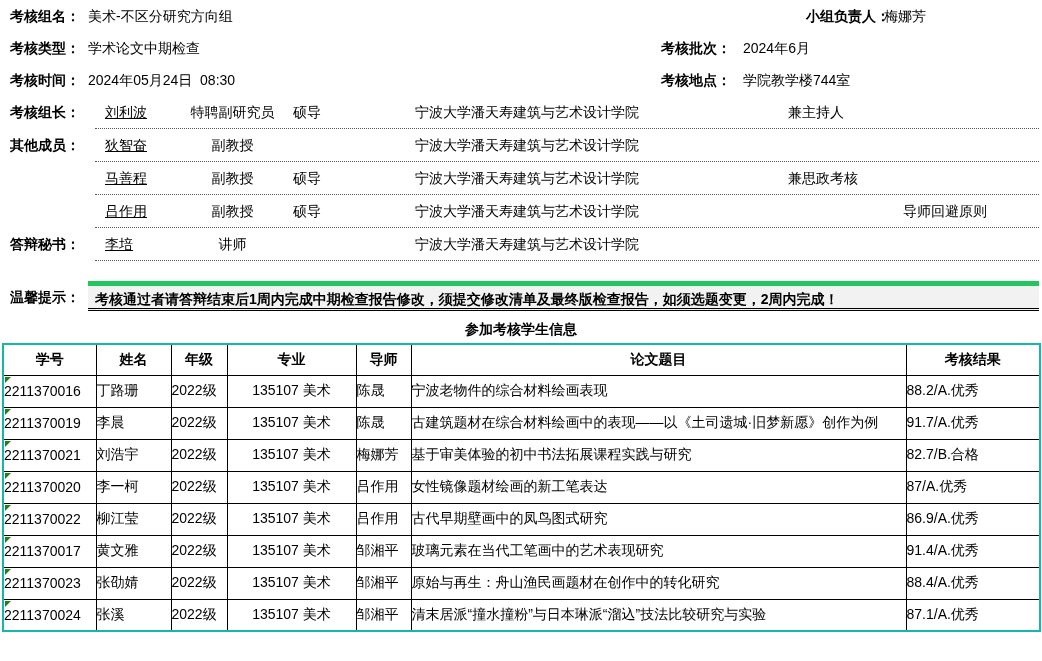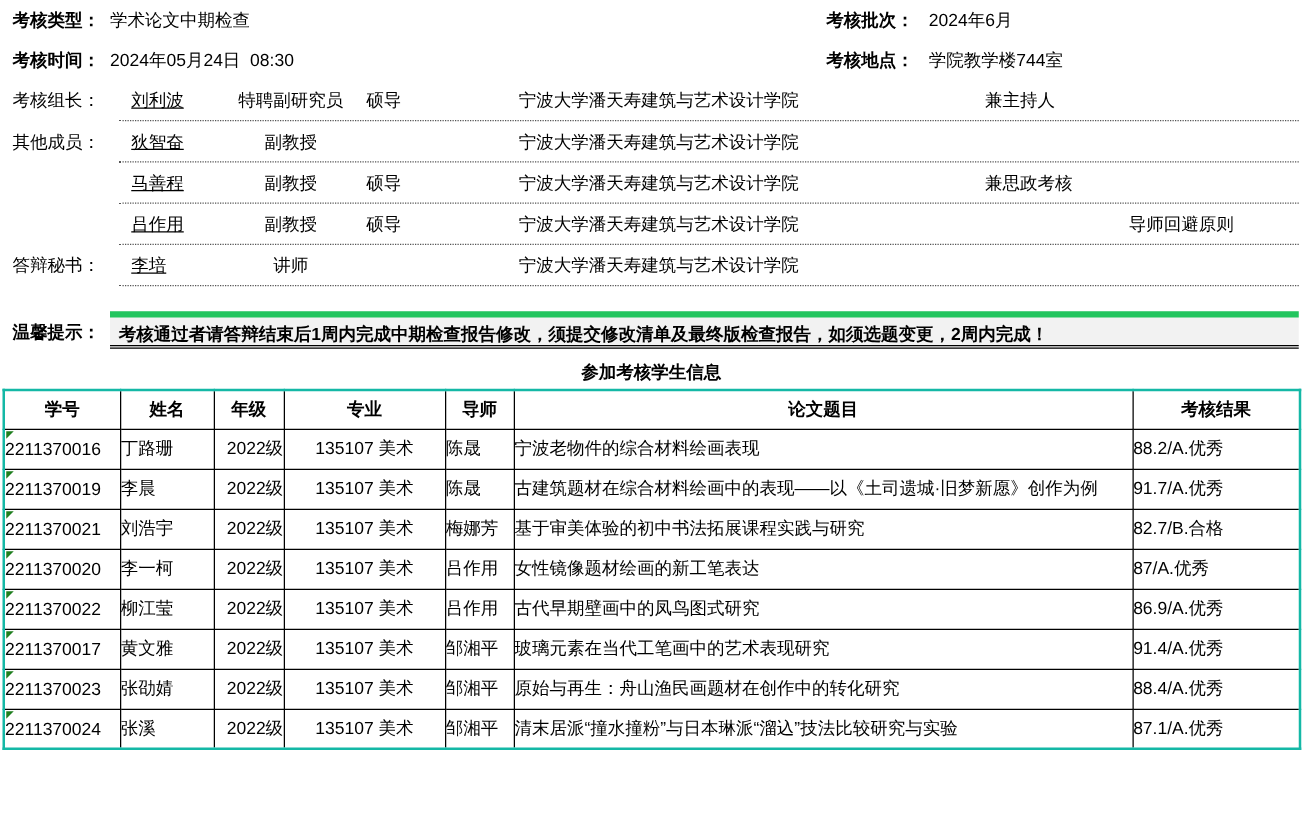--- a/index.html
+++ b/index.html
@@ -20,21 +20,21 @@
   .form-row .l-val { left:88px; }
   .form-row.r-far  .r-lbl { left:806px; }
   .form-row.r-far  .r-val { left:884px; }
   .form-row.r-mid  .r-lbl { left:661px; }
   .form-row.r-mid  .r-val { left:743px; }
 
   
   .panel-row { position:relative; height:33px; }
   .panel-row .dotline { position:absolute; left:95px; right:3px; bottom:0; border-bottom:1px dotted #555; }
   .panel-row span { position:absolute; top:8px; white-space:pre; }
-  .p-label  { left:10px; font-weight:normal; }
+  .p-label  { left:10px; font-weight:bold; }
   .p-name   { left:105px;text-decoration:underline; }
   .p-title  { left:175px; width:115px; text-align:center; }
   .p-mentor { left:293px; }
   .p-org    { left:415px; }
   .p-role   { left:788px; }
   .p-note   { left:903px; }
 
   
   .tip-row { position:relative; height:34px; margin-top:20px; }
   .tip-row .tip-lbl { position:absolute; left:10px; top:8px; font-weight:bold; }
@@ -54,35 +54,41 @@
     border:2px solid #14b8a6;
   }
   table.students th, table.students td {
     border:1px solid #000; overflow:hidden; white-space:nowrap;
     font-weight:normal; padding:0;
   }
   table.students th { height:31px; text-align:center; font-weight:bold; }
   table.students td { height:32px; position:relative; }
   td.c0 { padding-left:7px; }
   td.c1 { padding-left:5px; }
-  td.c2 { text-align:right;margin-left:15px; }
+  td.c2 { text-align:left;margin-left:15px; }
   td.c3 { text-align:center; white-space:pre; }
   td.c4 { padding-left:4px; }
   td.c5 { padding-left:7px; }
   td.c6 { padding-left:4px; }
   .tri {
     position:absolute; left:1px; top:1px; width:0; height:0;
     border-top:6px solid #1e7f1e; border-right:6px solid transparent;
   }
 </style>
 </head>
 <body>
 
 <div class="page">
   <div id="form-area">
+      <div class="form-row r-far">
+        <span class="lbl l-lbl">考核组名：</span>
+        <span class="val l-val">美术-不区分研究方向组</span>
+        <span class="lbl r-lbl">小组负责人：</span>
+        <span class="val r-val">梅娜芳</span>
+      </div>
       <div class="form-row r-mid">
         <span class="lbl l-lbl">考核类型：</span>
         <span class="val l-val">学术论文中期检查</span>
         <span class="lbl r-lbl">考核批次：</span>
         <span class="val r-val">2024年6月</span>
       </div>
       <div class="form-row r-mid">
         <span class="lbl l-lbl">考核时间：</span>
         <span class="val l-val">2024年05月24日  08:30</span>
         <span class="lbl r-lbl">考核地点：</span>

